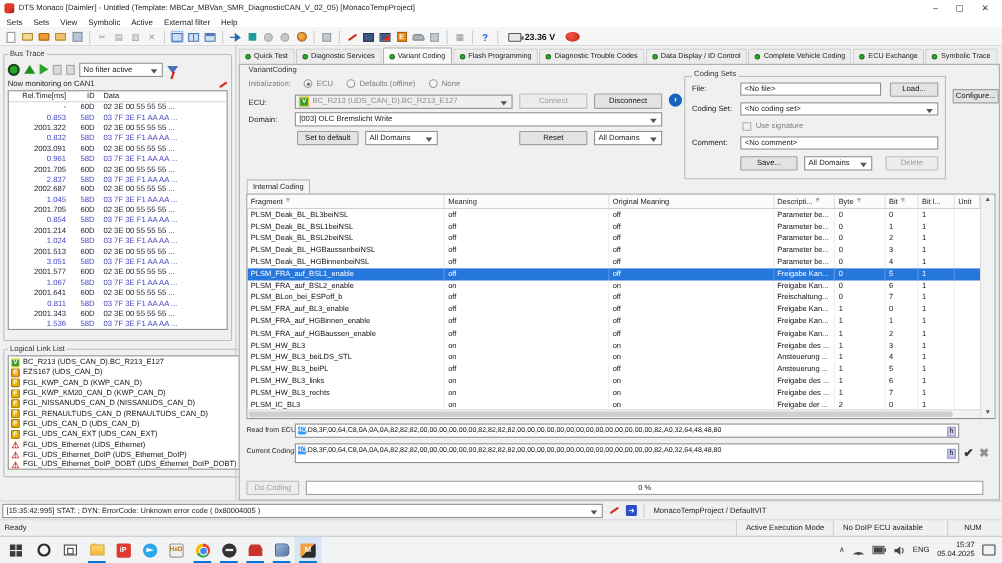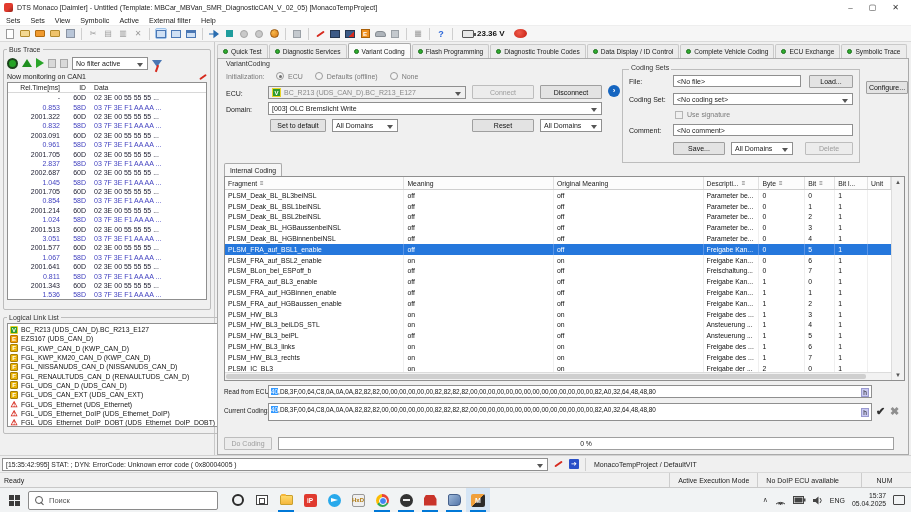--- a/index.html
+++ b/index.html
@@ -874,24 +874,20 @@
 
   <div class="taskbar">
     <div class="tb-start">
         <span class="winlogo">
           <i></i>
           <i></i>
           <i></i>
           <i></i>
         </span>
       </div>
-    <div class="tb-search">
-      <span class="mag"></span>
-      <span>Поиск</span>
-    </div>
     <div class="tb-ico">
         <span class="ti-o"></span>
       </div>
     <div class="tb-ico">
         <span class="ti-tv"></span>
       </div>
     <div class="tb-ico open">
         <span class="ti-folder"></span>
       </div>
     <div class="tb-ico">

